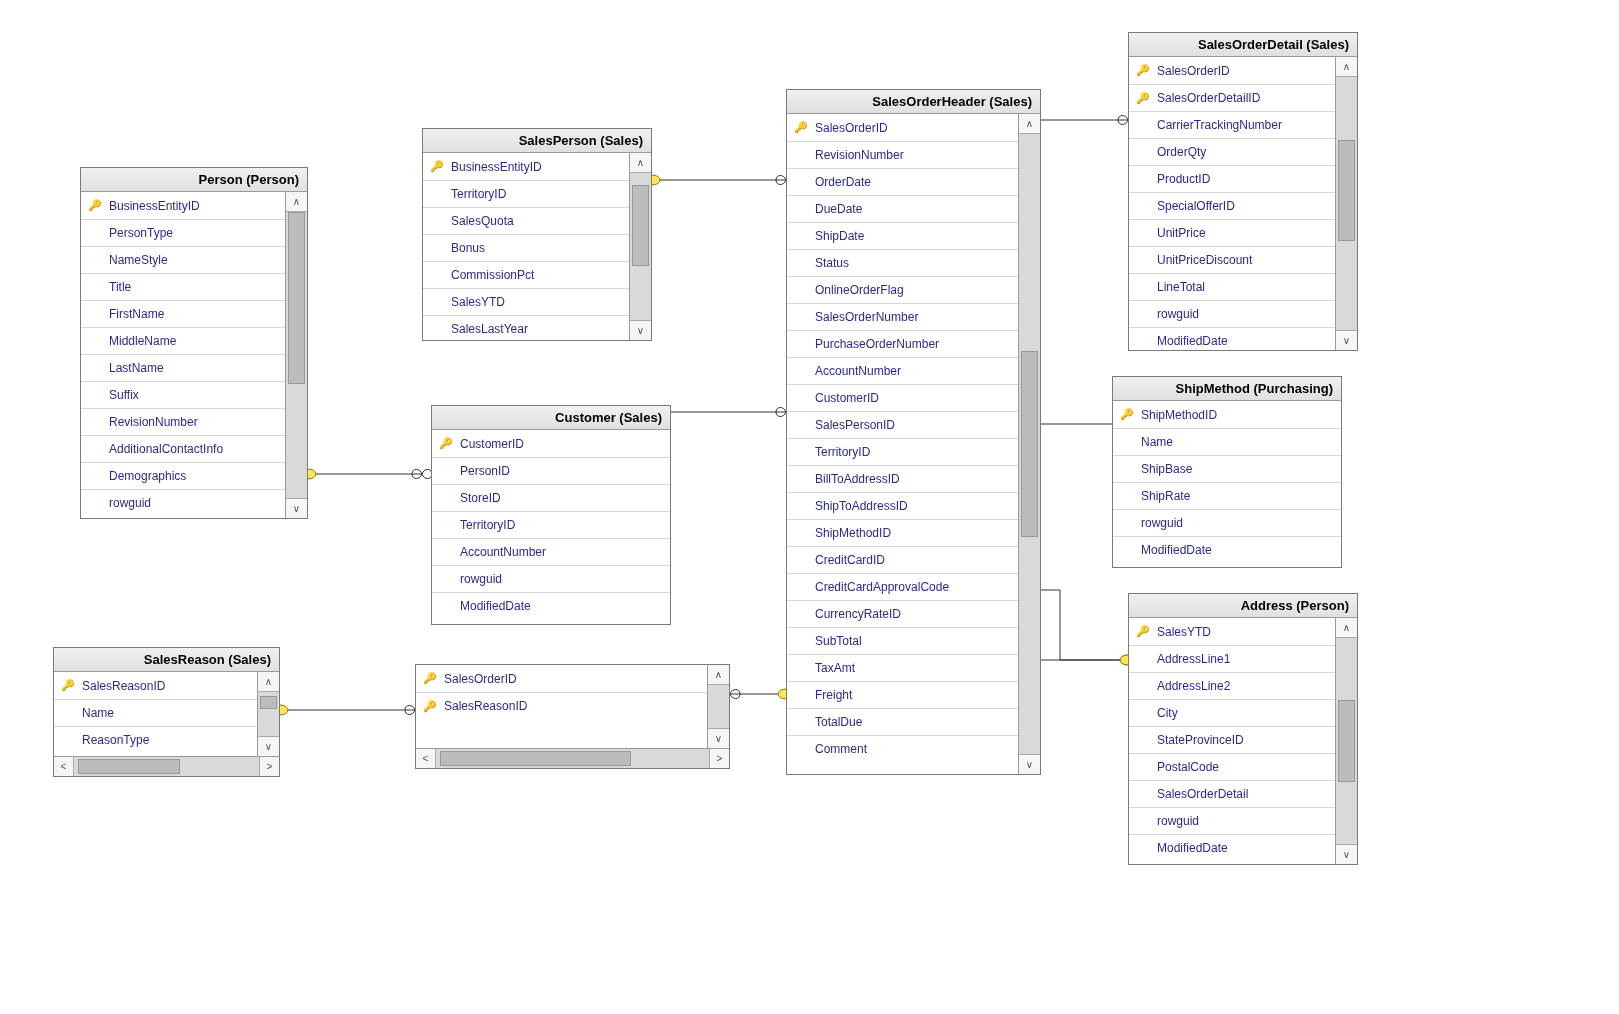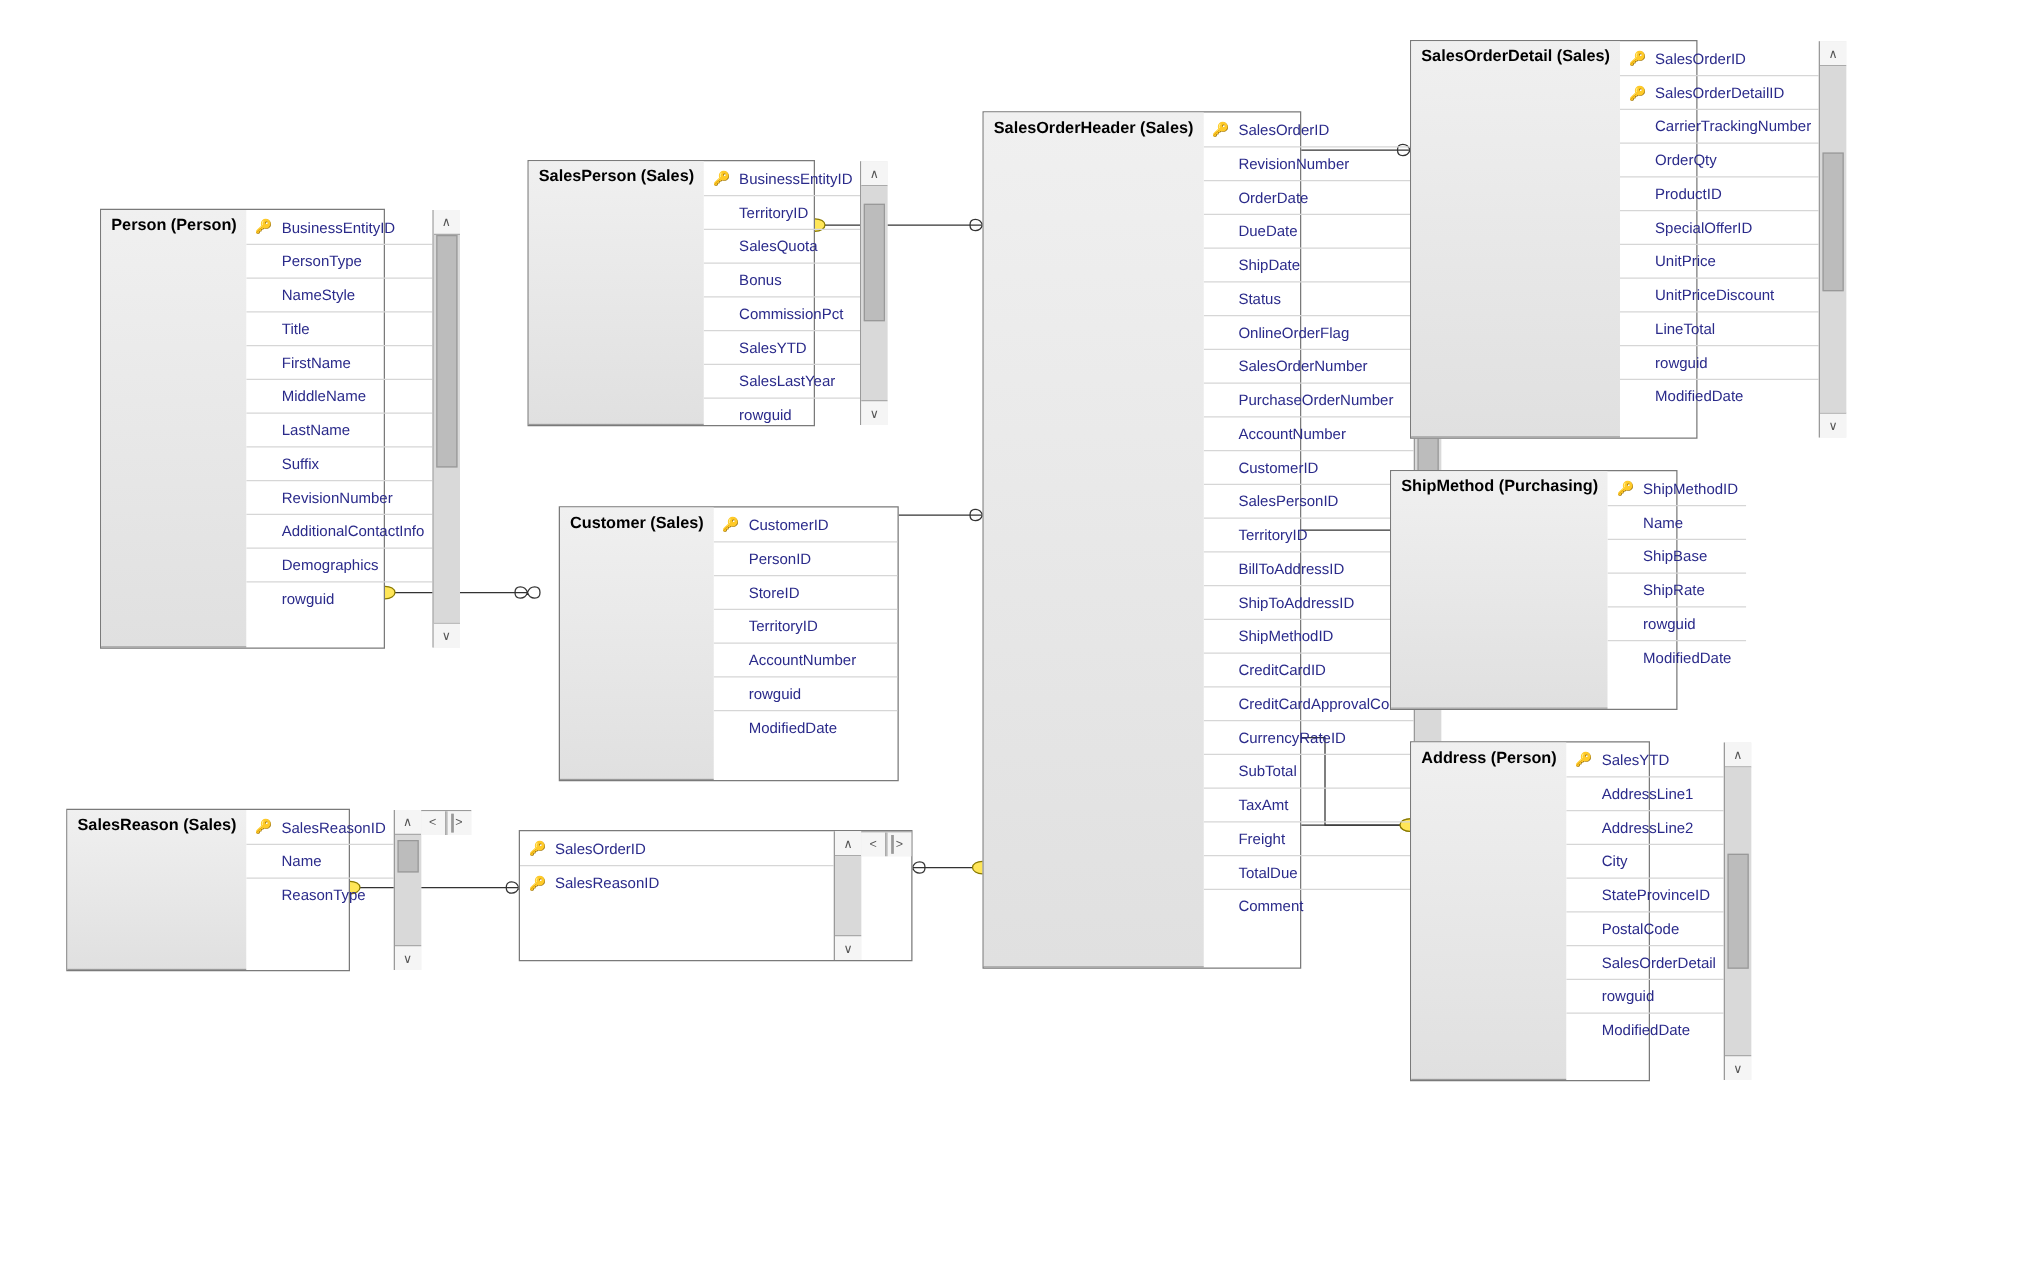--- a/index.html
+++ b/index.html
@@ -15,21 +15,22 @@
   }
   .canvas { position: absolute; inset: 0; }
   svg.connectors { position: absolute; inset: 0; width: 1619px; height: 1014px; pointer-events: none; }
 
   .table {
     position: absolute;
     border: 1px solid #7a7a7a;
     background: #fff;
     box-shadow: 0 0 0 1px rgba(0,0,0,0);
     display: flex;
-    flex-direction: row;
+    flex-direction: column;
+    text-align: right;
   }
   .table-title {
     background: linear-gradient(#f0f0f0, #e0e0e0);
     border-bottom: 1px solid #9a9a9a;
     font-weight: bold;
     padding: 4px 8px;
     font-size: 13px;
     white-space: nowrap;
   }
   .table-body {
@@ -280,21 +281,21 @@
       <div class="vscroll">
         <div class="btn up">∧</div>
         <div class="track">
             <div class="thumb" style="top:8%; height:55%"></div>
           </div>
         <div class="btn down">∨</div>
       </div>
     </div>
   </div>
 
-  <div class="table" style="left:447px; top:405px; width:272px; height:220px">
+  <div class="table" style="left:431px; top:405px; width:240px; height:220px">
     <div class="table-title">Customer (Sales)</div>
     <div class="table-body">
       <div class="col-list">
           <div class="row">
             <span class="key-cell">🔑</span>
             <span class="colname">CustomerID</span>
           </div>
           <div class="row">
             <span class="key-cell"></span>
             <span class="colname">PersonID</span>
@@ -579,21 +580,21 @@
             <span class="colname">rowguid</span>
           </div>
           <div class="row">
             <span class="key-cell"></span>
             <span class="colname">ModifiedDate</span>
           </div>
         </div>
     </div>
   </div>
 
-  <div class="table" style="left:1128px; top:593px; width:192px; height:272px">
+  <div class="table" style="left:1128px; top:593px; width:230px; height:272px">
     <div class="table-title">Address (Person)</div>
     <div class="table-body">
       <div class="col-list">
           <div class="row">
             <span class="key-cell">🔑</span>
             <span class="colname">SalesYTD</span>
           </div>
           <div class="row">
             <span class="key-cell"></span>
             <span class="colname">AddressLine1</span>

